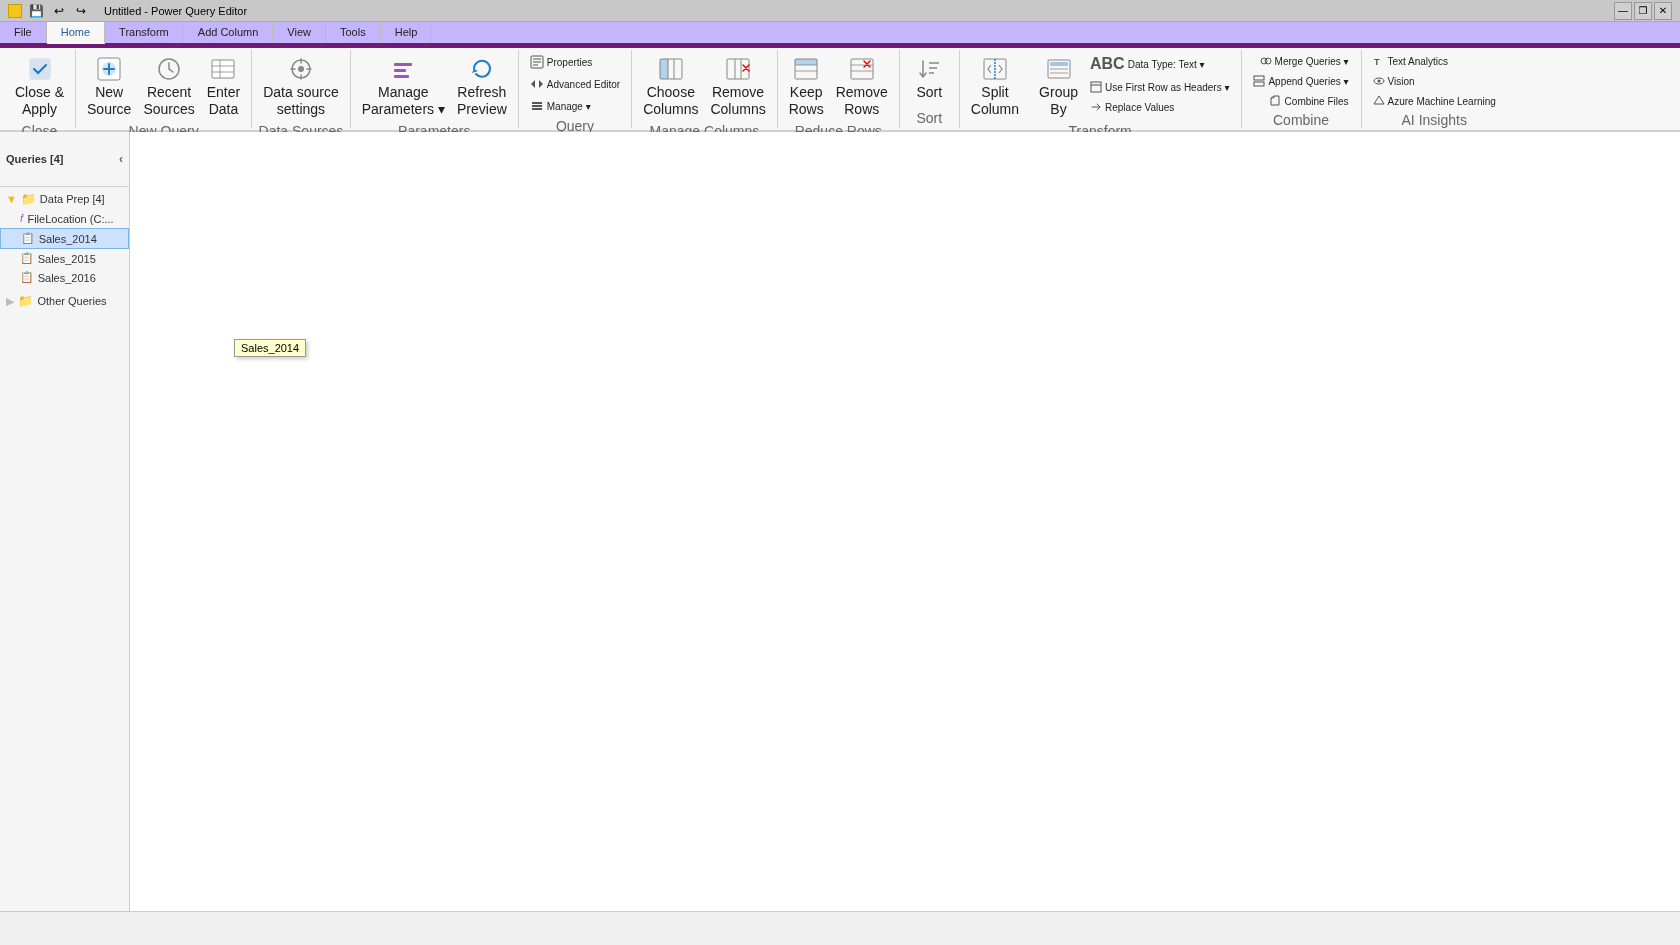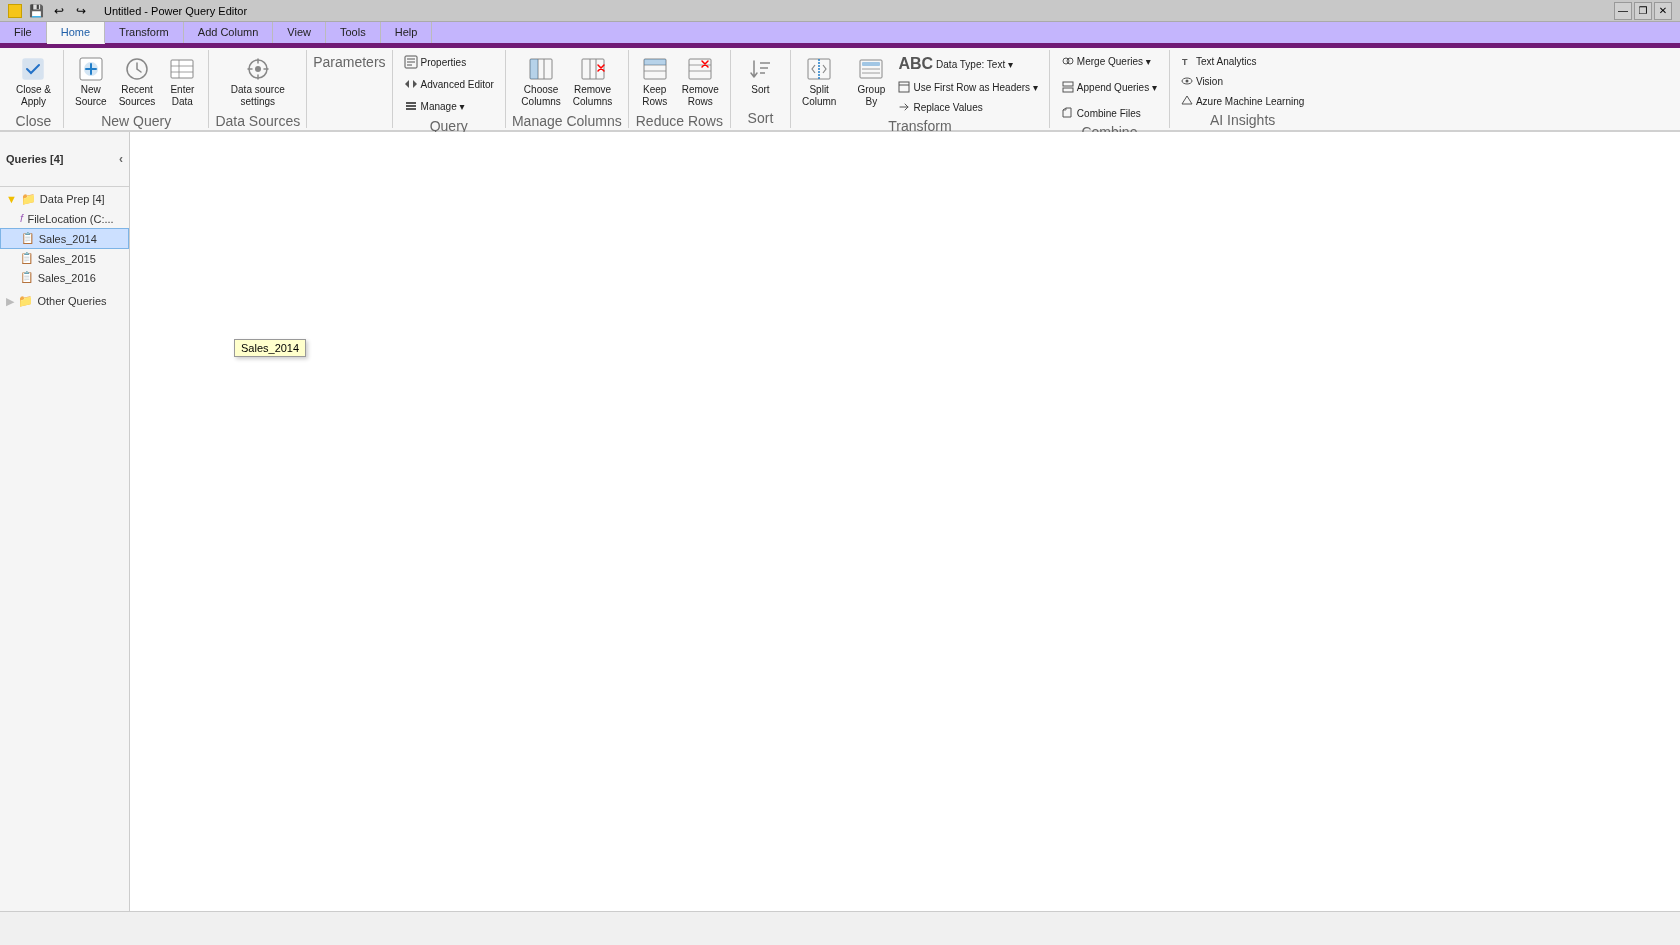--- a/index.html
+++ b/index.html
@@ -89,21 +89,21 @@
       color: #222;
       gap: 1px;
     }
     .ribbon-btn-icon {
       width: 28px;
       height: 28px;
       display: flex;
       align-items: center;
       justify-content: center;
     }
-    .ribbon-btn-label { font-size: 10px; line-height: 1.2; text-align: center; }
+    .ribbon-btn-label { font-size: 14px; line-height: 1.2; text-align: center; }
 
     .ribbon-btn-small {
       display: flex;
       flex-direction: row;
       align-items: center;
       padding: 2px 4px;
       cursor: pointer;
       border: 1px solid transparent;
       border-radius: 2px;
       font-size: 10px;
@@ -305,20 +305,41 @@
                 <path d="M14 4 v4 M14 20 v4 M4 14 h4 M20 14 h4" stroke="#888" stroke-width="1.5" stroke-linecap="round"></path>
               </svg>
           </div>
           <div class="ribbon-btn-label">Data source<br>settings</div>
         </div>
       </div>
       <div class="ribbon-group-label">Data Sources</div>
     </div>
 
     <div class="ribbon-group">
+      <div class="ribbon-group-items">
+        <div class="ribbon-btn">
+          <div class="ribbon-btn-icon">
+            <svg width="28" height="28" viewBox="0 0 28 28">
+                <rect x="5" y="8" width="18" height="3" rx="1" fill="#9b59b6"></rect>
+                <rect x="5" y="14" width="12" height="3" rx="1" fill="#9b59b6"></rect>
+                <rect x="5" y="20" width="15" height="3" rx="1" fill="#9b59b6"></rect>
+              </svg>
+          </div>
+          <div class="ribbon-btn-label">Manage<br>Parameters ▾</div>
+        </div>
+        <div class="ribbon-btn">
+          <div class="ribbon-btn-icon">
+            <svg width="28" height="28" viewBox="0 0 28 28">
+                <path d="M6 14 a8 8 0 1 1 2 5" stroke="#217ec9" stroke-width="2" fill="none" stroke-linecap="round"></path>
+                <polyline points="4,18 6,14 10,16" fill="#217ec9"></polyline>
+              </svg>
+          </div>
+          <div class="ribbon-btn-label">Refresh<br>Preview</div>
+        </div>
+      </div>
       <div class="ribbon-group-label">Parameters</div>
     </div>
 
     <div class="ribbon-group" style="min-width:110px;">
       <div class="ribbon-group-items ribbon-small-group" style="flex-direction:column; align-items:flex-start; gap:2px; justify-content:center;">
         <div class="ribbon-btn-small">
           <svg width="14" height="14" viewBox="0 0 14 14">
               <rect x="1" y="1" width="12" height="12" rx="1" fill="none" stroke="#555" stroke-width="1"></rect>
               <line x1="3" y1="4" x2="11" y2="4" stroke="#555" stroke-width="1"></line>
               <line x1="3" y1="7" x2="11" y2="7" stroke="#555" stroke-width="1"></line>
@@ -461,21 +482,21 @@
                 <path d="M2 6 L10 6 M7 3 L10 6 L7 9" stroke="#555" stroke-width="1" fill="none" stroke-linecap="round" stroke-linejoin="round"></path>
               </svg>
             <span>Replace Values</span>
           </div>
         </div>
       </div>
       <div class="ribbon-group-label">Transform</div>
     </div>
 
     <div class="ribbon-group" style="min-width:120px;">
-      <div class="ribbon-group-items ribbon-small-group" style="flex-direction:column; align-items:flex-start; gap:8px; justify-content:center;">
+      <div class="ribbon-group-items ribbon-small-group" style="flex-direction:column; align-items:flex-end; gap:2px; justify-content:center;">
         <div class="ribbon-btn-small">
           <svg width="12" height="12" viewBox="0 0 12 12">
               <circle cx="4" cy="6" r="3" fill="none" stroke="#555" stroke-width="1"></circle>
               <circle cx="8" cy="6" r="3" fill="none" stroke="#555" stroke-width="1"></circle>
             </svg>
           <span>Merge Queries ▾</span>
         </div>
         <div class="ribbon-btn-small">
           <svg width="12" height="12" viewBox="0 0 12 12">
               <rect x="1" y="1" width="10" height="4" fill="none" stroke="#555" stroke-width="1"></rect>

